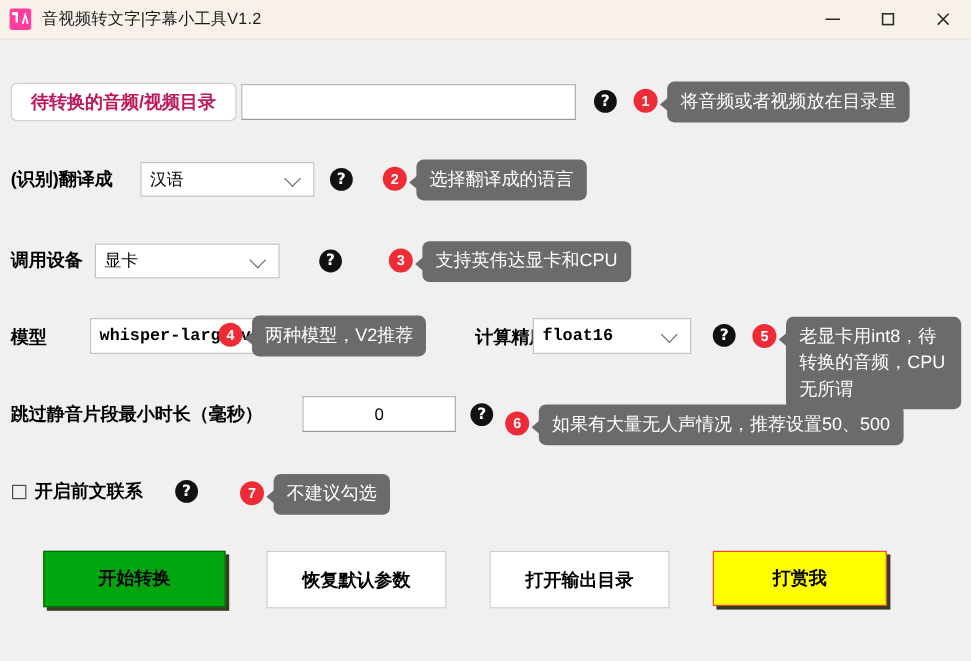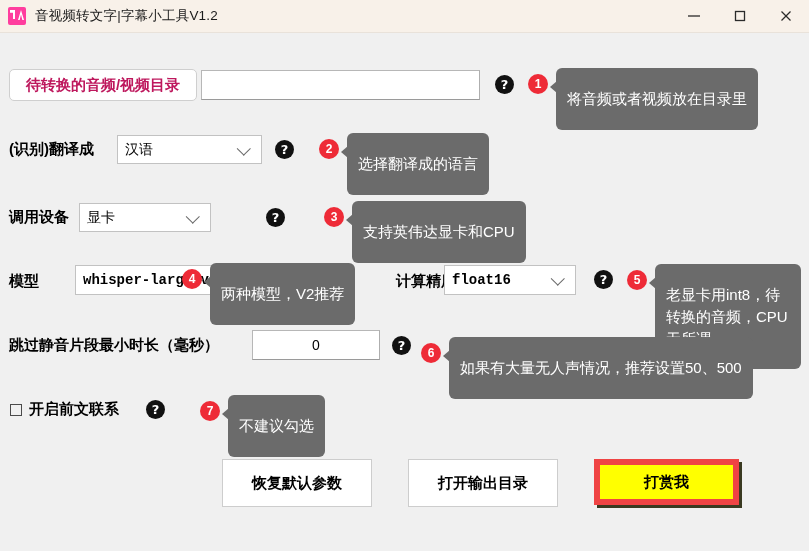--- a/index.html
+++ b/index.html
@@ -181,21 +181,21 @@
     font-family: "Liberation Sans", sans-serif;
   }
 
   
   .callout {
     position: absolute;
     background: #6b6b6b;
     color: #ffffff;
     border-radius: 6px;
     font-size: 15px;
-    padding: 20px 11px;
+    padding: 6px 11px;
     line-height: 1.45;
     z-index: 20;
     box-sizing: border-box;
     white-space: nowrap;
   }
   .callout.wrap { white-space: normal; }
   .callout::before {
     content: "";
     position: absolute;
     left: -6px;
@@ -239,21 +239,21 @@
     border: 1px solid #cdcdcd;
     border-radius: 0;
   }
   .btn-green {
     background: #00a60e;
     border: 1px solid #0c6a11;
     box-shadow: 3px 3px 0 #3a3a21;
   }
   .btn-yellow {
     background: #ffff00;
-    border: 6px solid #ef4444;
+    border: 1px solid #ef4444;
     box-shadow: 3px 3px 0 #3a3a21;
   }
 </style>
 </head>
 <body>
 
 <div id="app">
 
   <div class="titlebar">
     <div class="app-icon"></div>
@@ -287,21 +287,21 @@
   <div class="plain-label" style="left:9px; top:140px;">(识别)翻译成</div>
   <div class="combo" style="left:117px; top:135px; width:145px; height:29px;">
     <span>汉语</span>
     <span class="caret"></span>
   </div>
   <div class="help-icon" style="left:275px; top:140px;">?</div>
   <div class="badge" style="left:319px; top:139px;">2</div>
   <div class="callout" style="left:347px; top:133px;">选择翻译成的语言</div>
 
   <div class="plain-label" style="left:9px; top:208px;">调用设备</div>
-  <div class="combo" style="left:79px; top:203px; width:132px; height:29px;">
+  <div class="combo" style="left:79px; top:203px; width:154px; height:29px;">
     <span>显卡</span>
     <span class="caret"></span>
   </div>
   <div class="help-icon" style="left:266px; top:208px;">?</div>
   <div class="badge" style="left:324px; top:207px;">3</div>
   <div class="callout" style="left:352px; top:201px;">支持英伟达显卡和CPU</div>
 
   <div class="plain-label" style="left:9px; top:272px;">模型</div>
   <div class="combo mono" style="left:75px; top:265px; width:140px; height:30px;">
     <span>whisper-large-v2</span>
@@ -326,17 +326,18 @@
   <div class="callout" style="left:449px; top:337px;">如果有大量无人声情况，推荐设置50、500</div>
 
   <div class="check-row" style="left:10px; top:400px;">
     <span class="check-box"></span>
     <span class="check-label">开启前文联系</span>
   </div>
   <div class="help-icon" style="left:146px; top:400px;">?</div>
   <div class="badge" style="left:200px; top:401px;">7</div>
   <div class="callout" style="left:228px; top:395px;">不建议勾选</div>
 
+  <div class="btn btn-green" style="left:36px; top:459px; width:152px; height:47px;">开始转换</div>
   <div class="btn btn-flat" style="left:222px; top:459px; width:150px; height:48px;">恢复默认参数</div>
   <div class="btn btn-flat" style="left:408px; top:459px; width:150px; height:48px;">打开输出目录</div>
   <div class="btn btn-yellow" style="left:594px; top:459px; width:145px; height:46px;">打赏我</div>
 
 </div>
 
 </body></html>

